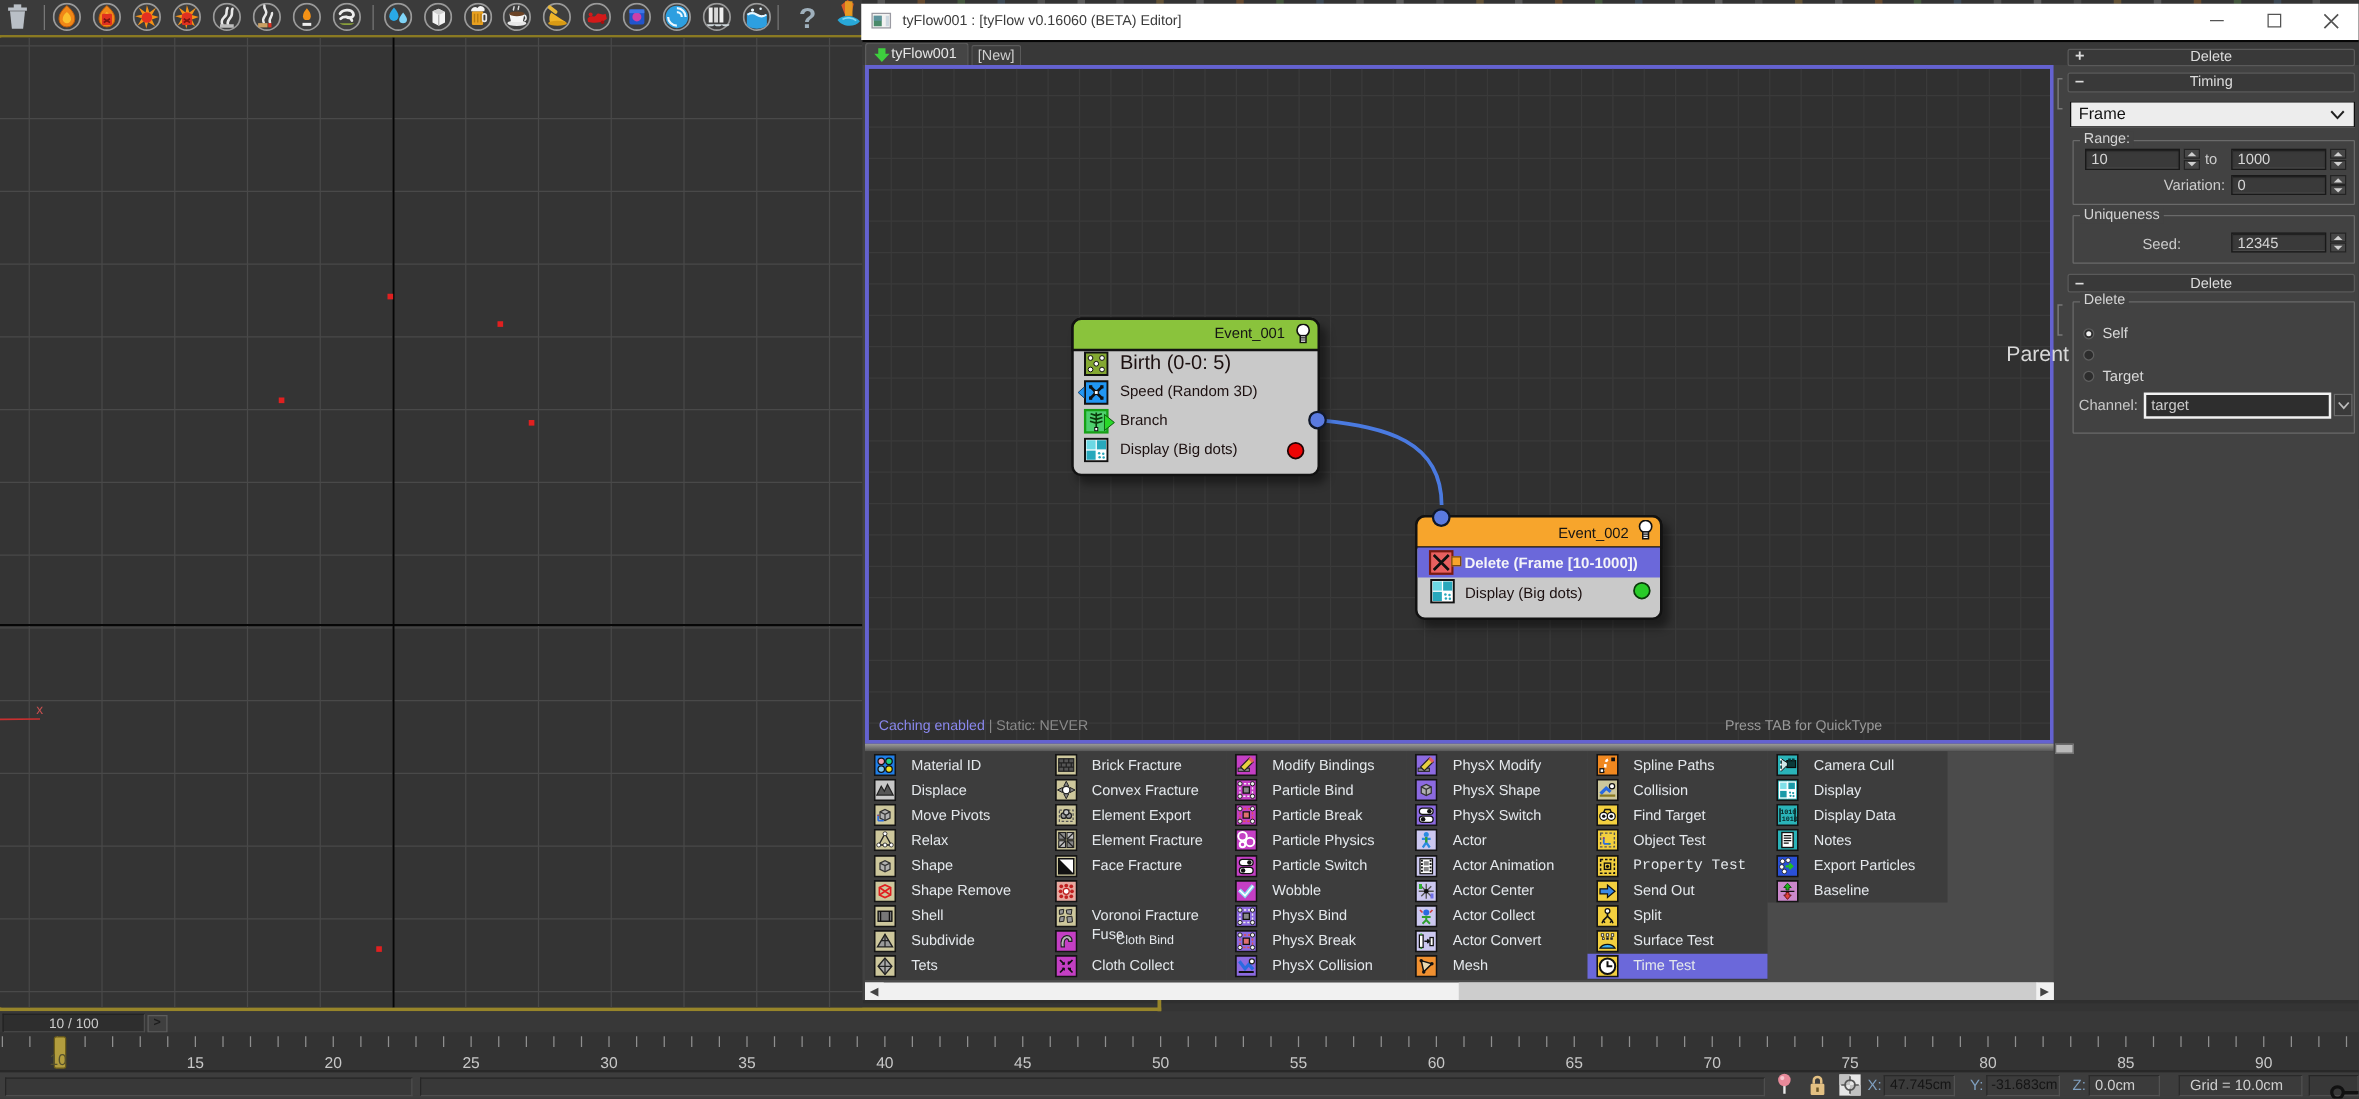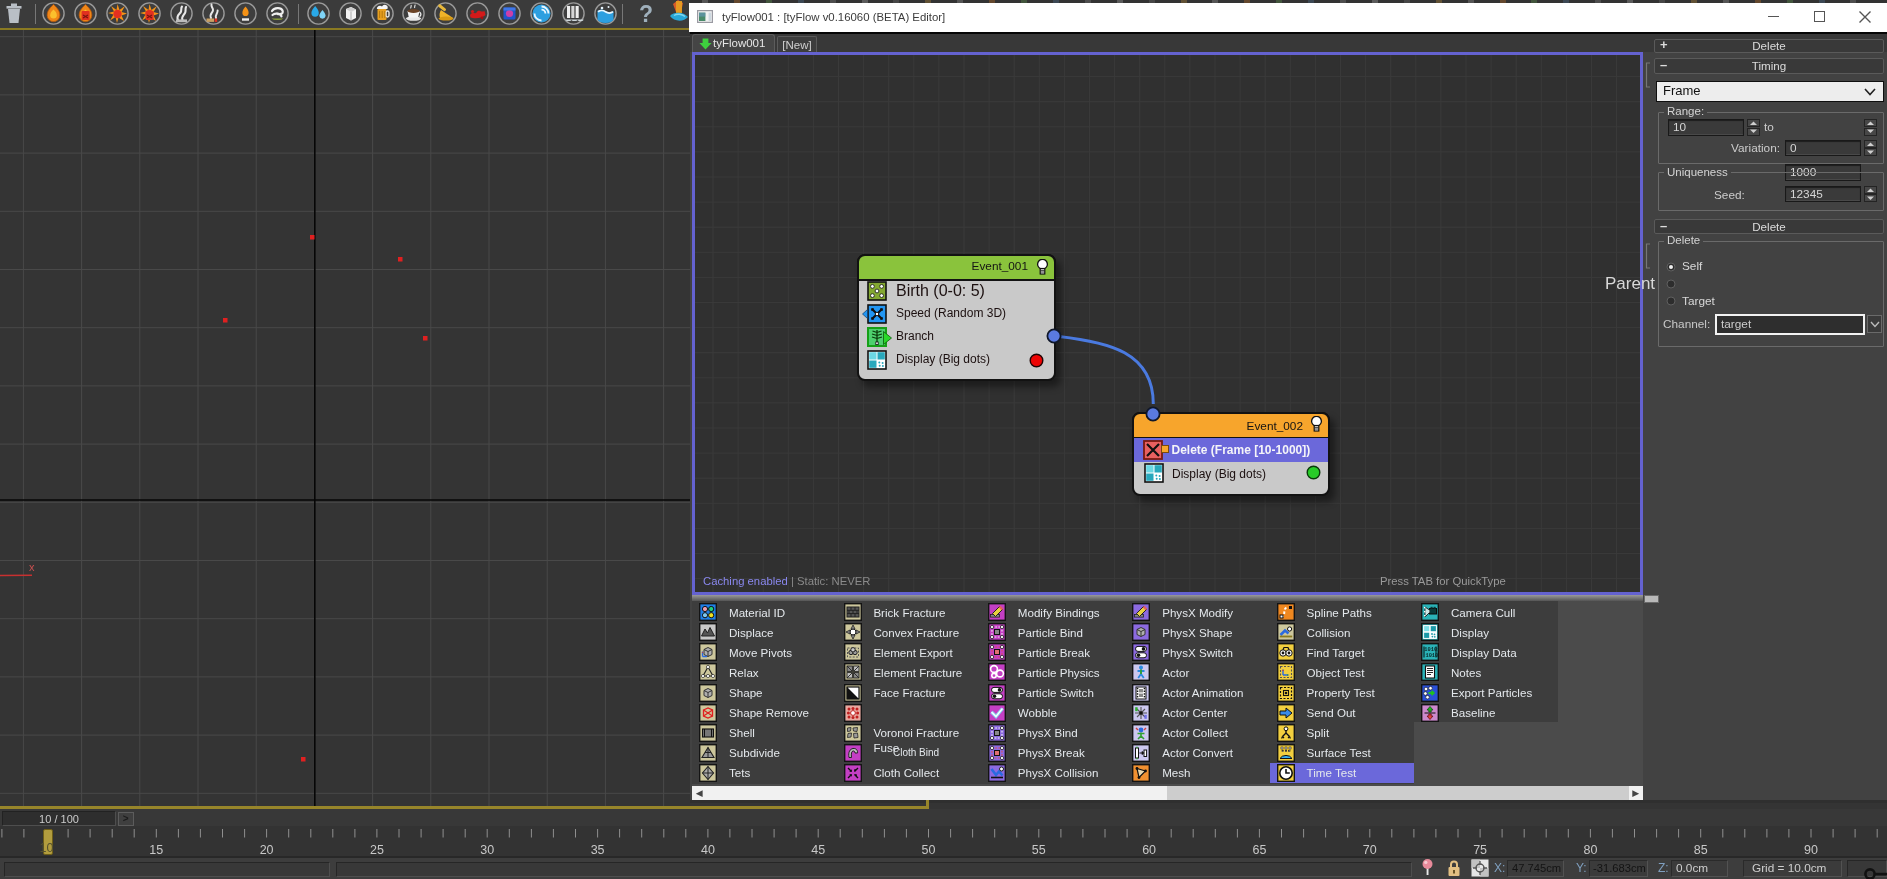--- a/index.html
+++ b/index.html
@@ -459,21 +459,21 @@
 <div style="position:absolute;left:1658px;top:111.5px;width:226px;height:52.5px;border:1px solid #6a6a6a;border-radius:1px;"></div>
 <div style="position:absolute;left:1664px;top:104.5px;height:13px;background:#424242;color:#d4d4d4;font-size:11.5px;padding:0 3px;white-space:nowrap;">Range:</div>
 <div style="position:absolute;left:1668px;top:119px;width:76px;height:16.5px;background:#3a3a3a;border:1px solid #191919;box-shadow:inset 0 1px 1px rgba(0,0,0,.5), inset 0 -1px 0 rgba(255,255,255,.08);color:#d6d6d6;font-size:11.8px;line-height:14.5px;padding-left:4px;">10</div>
 <div style="position:absolute;left:1746.5px;top:119px;width:13.5px;height:8px;background:#474747;border:1px solid #242424;"></div>
 <div style="position:absolute;left:1746.5px;top:127.5px;width:13.5px;height:8px;background:#474747;border:1px solid #242424;"></div>
 <svg style="left:1749.0px;top:121px" width="9" height="13" viewBox="0 0 9 13">
     <path d="M4.5 0.5 L8 4 L1 4 Z" fill="#cfcfcf"></path>
     <path d="M4.5 12 L1 8.5 L8 8.5 Z" fill="#cfcfcf"></path>
   </svg>
 <div style="position:absolute;left:1764px;top:119px;width:18px;height:16px;color:#cccccc;font-size:11.8px;line-height:16px;">to</div>
-<div style="position:absolute;left:1785px;top:119px;width:76px;height:16.5px;background:#3a3a3a;border:1px solid #191919;box-shadow:inset 0 1px 1px rgba(0,0,0,.5), inset 0 -1px 0 rgba(255,255,255,.08);color:#d6d6d6;font-size:11.8px;line-height:14.5px;padding-left:4px;margin-top:45px;">1000</div>
+<div style="position:absolute;left:1785px;top:119px;width:76px;height:16.5px;background:#3a3a3a;border:1px solid #191919;box-shadow:inset 0 1px 1px rgba(0,0,0,.5), inset 0 -1px 0 rgba(255,255,255,.08);color:#d6d6d6;font-size:11.8px;line-height:14.5px;padding-left:4px;">1000</div>
 <div style="position:absolute;left:1863.5px;top:119px;width:13.5px;height:8px;background:#474747;border:1px solid #242424;"></div>
 <div style="position:absolute;left:1863.5px;top:127.5px;width:13.5px;height:8px;background:#474747;border:1px solid #242424;"></div>
 <svg style="left:1866.0px;top:121px" width="9" height="13" viewBox="0 0 9 13">
     <path d="M4.5 0.5 L8 4 L1 4 Z" fill="#cfcfcf"></path>
     <path d="M4.5 12 L1 8.5 L8 8.5 Z" fill="#cfcfcf"></path>
   </svg>
 <div style="position:absolute;left:1712px;top:141px;width:68px;height:15px;color:#cccccc;font-size:11.8px;text-align:right;">Variation:</div>
 <div style="position:absolute;left:1785px;top:139.5px;width:76px;height:16.5px;background:#3a3a3a;border:1px solid #191919;box-shadow:inset 0 1px 1px rgba(0,0,0,.5), inset 0 -1px 0 rgba(255,255,255,.08);color:#d6d6d6;font-size:11.8px;line-height:14.5px;padding-left:4px;">0</div>
 <div style="position:absolute;left:1863.5px;top:139.5px;width:13.5px;height:8px;background:#474747;border:1px solid #242424;"></div>
 <div style="position:absolute;left:1863.5px;top:148.0px;width:13.5px;height:8px;background:#474747;border:1px solid #242424;"></div>
@@ -864,21 +864,21 @@
     <path d="M6 6.5 L5 8 L7 8 Z" fill="#d03030"></path>
     <path d="M11.5 12 L10 11 L10 13 Z" fill="#30a030"></path>
   </svg>
 <div style="position:absolute;left:1306.6px;top:664.9499999999999px;width:106px;height:16px;color:#e4e8ec;font-size:11.6px;line-height:15px;">Object Test</div>
 <svg style="left:1276.8px;top:683.5px" width="18" height="18" viewBox="0 0 18 18">
     <rect x="0.7" y="0.7" width="16.6" height="16.6" fill="#f2cf3f" stroke="#141414" stroke-width="1.4"></rect>
     <rect x="3.5" y="3.5" width="11" height="11" fill="none" stroke="#111" stroke-dasharray="2 1.5" stroke-width="1.2"></rect>
     <rect x="6.5" y="6.5" width="5" height="5" fill="none" stroke="#111" stroke-width="1.1"></rect>
     <circle cx="9" cy="9" r="1.3" fill="#111"></circle>
   </svg>
-<div style="position:absolute;left:1306.6px;top:685.0px;width:106px;height:16px;color:#e4e8ec;font-size:11.6px;line-height:15px;">Property Test</div>
+<div style="position:absolute;left:1306.6px;top:685.0px;width:106px;height:16px;color:#e4e8ec;font-size:11.6px;line-height:15px;font-family:Liberation Mono, monospace;">Property Test</div>
 <svg style="left:1276.8px;top:703.5px" width="18" height="18" viewBox="0 0 18 18">
     <rect x="0.7" y="0.7" width="16.6" height="16.6" fill="#f2cf3f" stroke="#141414" stroke-width="1.4"></rect>
     <path d="M3 7 L9 7 L9 4 L15 9 L9 14 L9 11 L3 11 Z" fill="#3a8ae8" stroke="#111" stroke-width="1"></path>
   </svg>
 <div style="position:absolute;left:1306.6px;top:705.05px;width:106px;height:16px;color:#e4e8ec;font-size:11.6px;line-height:15px;">Send Out</div>
 <svg style="left:1276.8px;top:723.6px" width="18" height="18" viewBox="0 0 18 18">
     <rect x="0.7" y="0.7" width="16.6" height="16.6" fill="#f2cf3f" stroke="#141414" stroke-width="1.4"></rect>
     <circle cx="9" cy="4.8" r="1.9" fill="#fff" stroke="#111"></circle>
     <path d="M9 6.5 L9 9 M9 9 L5.5 12.5 M9 9 L12.5 12.5" stroke="#111" stroke-width="1.4" fill="none"></path>
     <path d="M5.5 12.5 L4.6 14.6 M5.5 12.5 L7 14.2 M12.5 12.5 L11 14.2 M12.5 12.5 L13.4 14.6" stroke="#111" stroke-width="1.2"></path>

